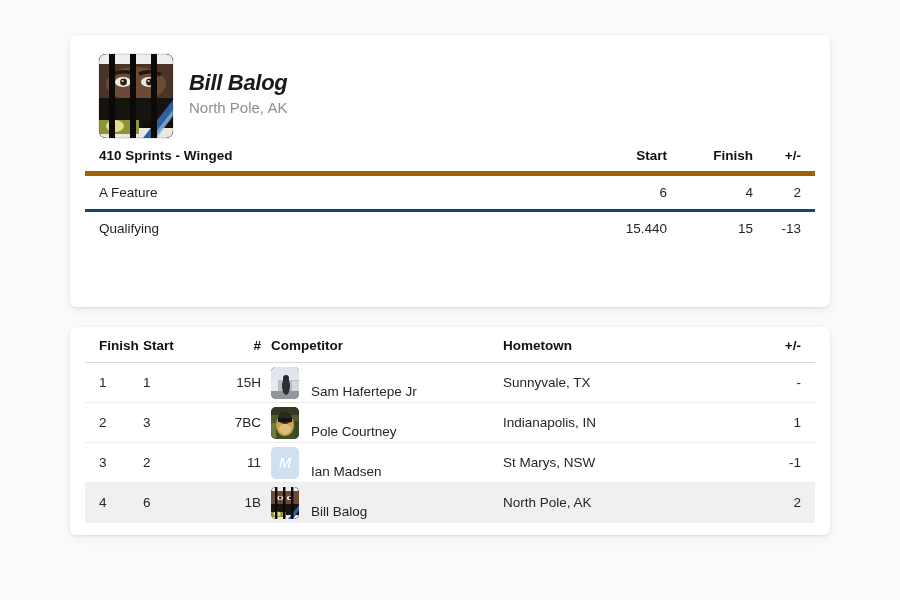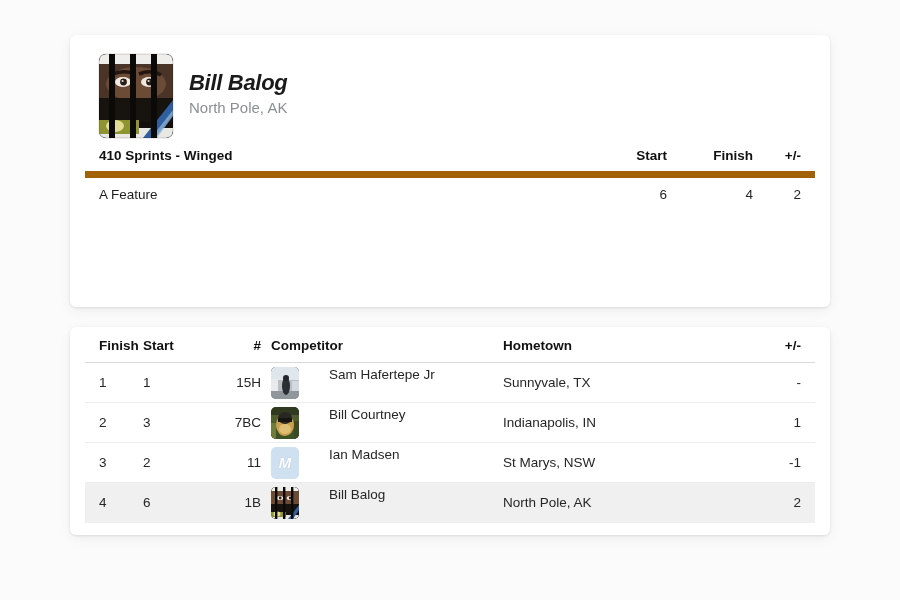--- a/index.html
+++ b/index.html
@@ -86,21 +86,21 @@
     padding-bottom: 8px;
   }
   .stats-table th.c-name, .stats-table td.c-name {
     text-align: left;
     padding-left: 14px;
   }
   .stats-table td.c-name { color: #1f1f1f; }
   .stats-table th.c-start, .stats-table td.c-start { width: 120px; }
   .stats-table th.c-finish, .stats-table td.c-finish { width: 86px; }
   .stats-table th.c-pm, .stats-table td.c-pm { width: 62px; padding-right: 14px; }
-  .stats-table thead th { border-bottom: 7px solid #a16207; }
+  .stats-table thead th { border-bottom: 5px solid #a16207; }
   .stats-table tbody tr td { border-bottom: 3px solid #0c4a6e; }
   .stats-table tbody tr:last-child td { border-bottom: none; }
 
   
   .results-table { table-layout: fixed; }
   .results-table th {
     font-size: 13.5px;
     font-weight: bold;
     color: #111;
     text-align: left;
@@ -120,21 +120,21 @@
   .results-table tbody tr:last-child td { border-bottom: none; }
   .results-table tr.highlight td { background: #f0f0f0; }
 
   .r-finish { width: 58px; padding-left: 14px !important; }
   .r-start  { width: 62px; }
   .r-num    { width: 56px; text-align: right !important; }
   .r-comp   { width: auto; }
   .r-town   { width: 260px; }
   .r-pm     { width: 52px; text-align: right !important; padding-right: 14px !important; }
 
-  .comp-cell { display: flex; align-items: flex-start; padding-left: 10px; gap: 18px; }
+  .comp-cell { display: flex; align-items: flex-end; padding-left: 10px; }
   .avatar-sm {
     width: 28px;
     height: 32px;
     border-radius: 5px;
     overflow: hidden;
     flex: 0 0 auto;
     background: #1b1a18;
   }
   .avatar-ph {
     width: 28px;
@@ -211,20 +211,26 @@
             <th class="c-pm">+/-</th>
           </tr>
         </thead>
         <tbody>
           <tr>
             <td class="c-name">A Feature</td>
             <td class="c-start">6</td>
             <td class="c-finish">4</td>
             <td class="c-pm">2</td>
           </tr>
+          <tr>
+            <td class="c-name">Qualifying</td>
+            <td class="c-start">15.440</td>
+            <td class="c-finish">15</td>
+            <td class="c-pm">-13</td>
+          </tr>
         </tbody>
       </table>
     </div>
   </div>
 
   <div class="card" id="results-card">
     <div class="tbl-wrap">
       <table class="results-table">
         <thead>
           <tr>
@@ -289,21 +295,21 @@
                       <rect y="22" width="28" height="10" fill="#3f5226"></rect>
                       <ellipse cx="14" cy="18" rx="9" ry="11" fill="#c9a04e"></ellipse>
                       <ellipse cx="14" cy="11" rx="7" ry="6" fill="#2a2622"></ellipse>
                       <rect x="7" y="11" width="14" height="4" fill="#171412"></rect>
                       <ellipse cx="14" cy="22" rx="6" ry="5" fill="#e0bd74"></ellipse>
                       <rect x="0" y="16" width="5" height="16" fill="#6e7b3c"></rect>
                       <rect x="23" y="14" width="5" height="18" fill="#3c4a24"></rect>
                     </g>
                   </svg>
                 </span>
-                <span class="comp-name">Bill Courtney</span>
+                <span class="comp-name">Pole Courtney</span>
               </div>
             </td>
             <td class="r-town">Indianapolis, IN</td>
             <td class="r-pm">1</td>
           </tr>
 
           <tr>
             <td class="r-finish">3</td>
             <td class="r-start">2</td>
             <td class="r-num">11</td>

